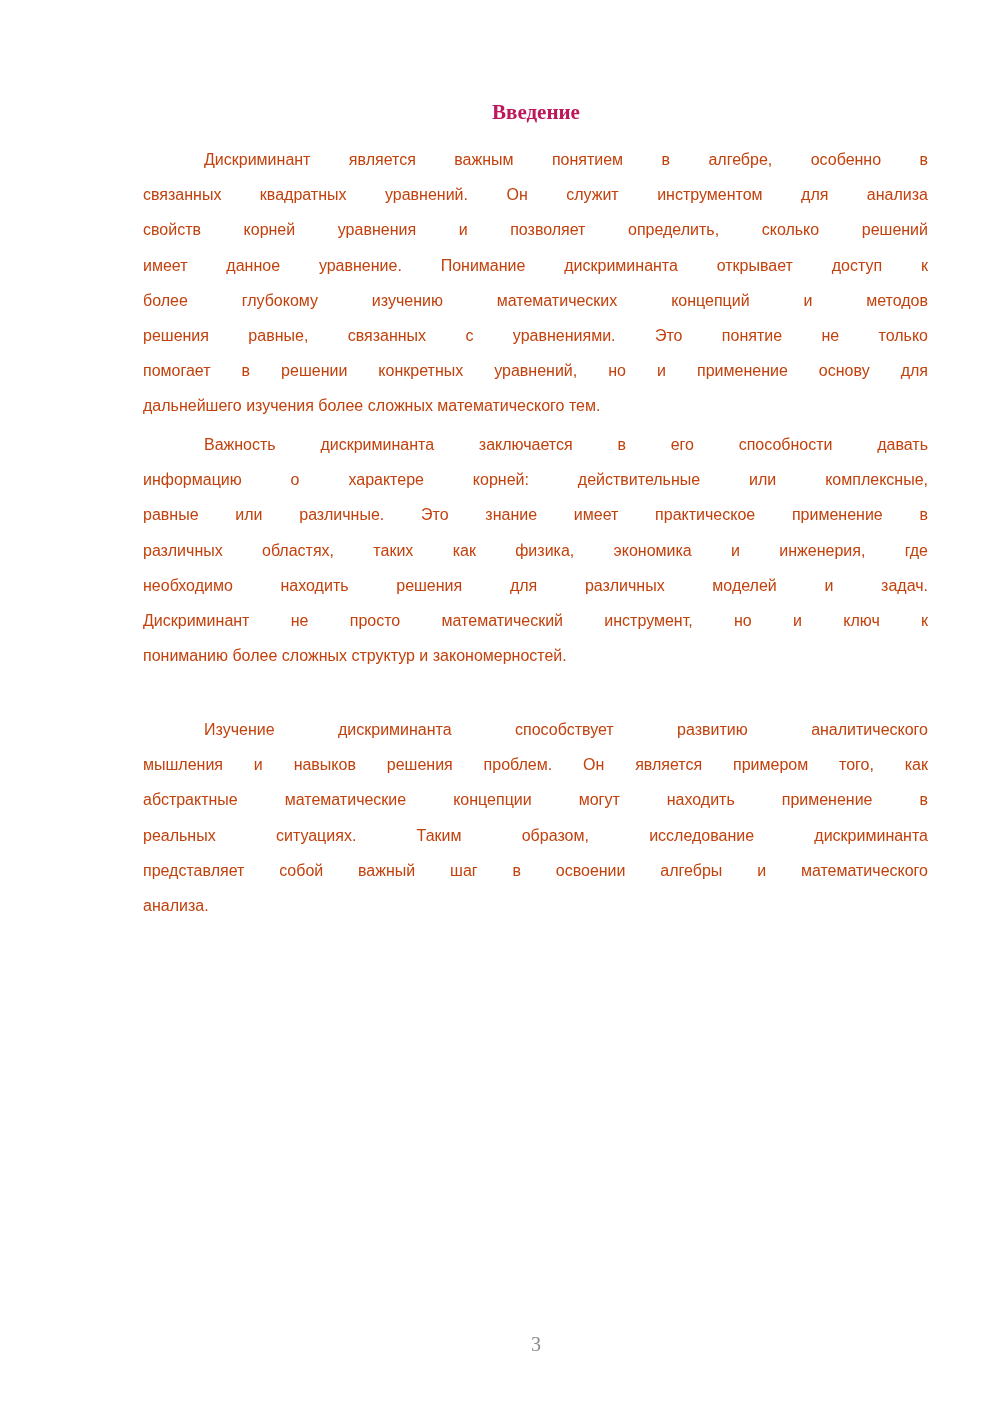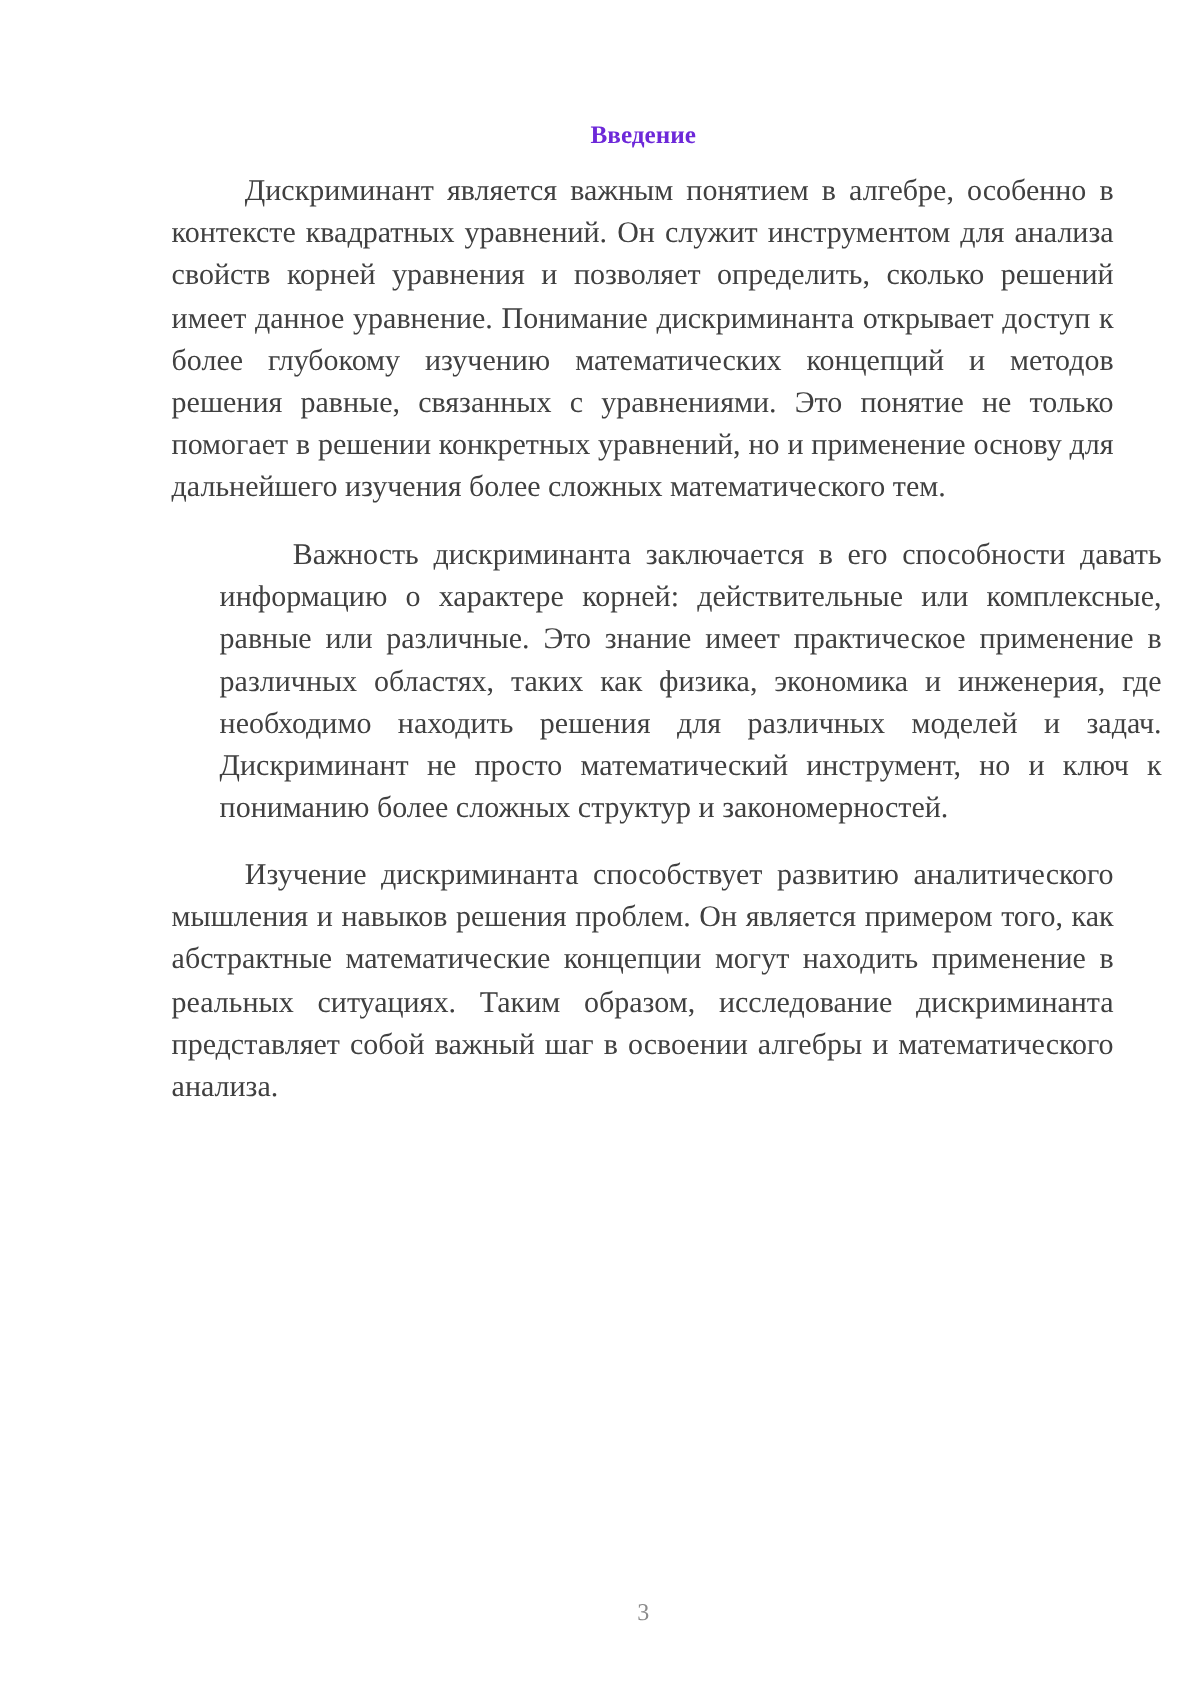--- a/index.html
+++ b/index.html
@@ -2,52 +2,52 @@
 <html><head>
   <meta charset="utf-8">
   <style>
     html, body { margin: 0; padding: 0; background: #ffffff; }
     body { width: 1000px; height: 1414px; position: relative; overflow: hidden; }
     .page { position: absolute; left: 0; top: 0; width: 1000px; height: 1414px; background: #ffffff; }
     .title {
       position: absolute; left: 0; width: 1000px; top: 98px;
       text-align: center; padding-left: 72px; box-sizing: border-box;
       font-family: "Liberation Serif", serif; font-weight: bold;
-      font-size: 21px; color: #6d28d9; line-height: 28px;
+      font-size: 21px; color: #be185d; line-height: 28px;
     }
     .body-text {
       position: absolute; left: 143px; width: 785px;
-      font-family: Liberation Serif, serif; font-size: 25px; color: #404040;
+      font-family: Liberation Sans, sans-serif; font-size: 16px; color: #c2410c;
     }
     .line {
       display: block; height: 35.2px; line-height: 35.2px;
       text-align: justify; text-align-last: justify; white-space: nowrap;
     }
     .line.last { text-align-last: left; }
     .line.indent { padding-left: 61px; }
     .para { margin: 0; }
     #p1 { top: 142px; }
-    #p2 { top: 445px; margin-left: 40px; }
+    #p2 { top: 427px; }
     #p3 { top: 712px; }
     .page-number {
       position: absolute; left: 0; width: 1000px; top: 1333px;
       text-align: center; padding-left: 72px; box-sizing: border-box;
       font-family: "Liberation Serif", serif; font-size: 20px; color: #8a8a8a;
     }
   </style>
 </head>
 <body>
 
 <div class="page">
 
   <div class="title">Введение</div>
 
   <div class="body-text para" id="p1">
     <span class="line indent">Дискриминант является важным понятием в алгебре, особенно в</span>
-    <span class="line">контексте квадратных уравнений. Он служит инструментом для анализа</span>
+    <span class="line">связанных квадратных уравнений. Он служит инструментом для анализа</span>
     <span class="line">свойств корней уравнения и позволяет определить, сколько решений</span>
     <span class="line">имеет данное уравнение. Понимание дискриминанта открывает доступ к</span>
     <span class="line">более глубокому изучению математических концепций и методов</span>
     <span class="line">решения равные, связанных с уравнениями. Это понятие не только</span>
     <span class="line">помогает в решении конкретных уравнений, но и применение основу для</span>
     <span class="line last">дальнейшего изучения более сложных математического тем.</span>
   </div>
 
   <div class="body-text para" id="p2">
     <span class="line indent">Важность дискриминанта заключается в его способности давать</span>

